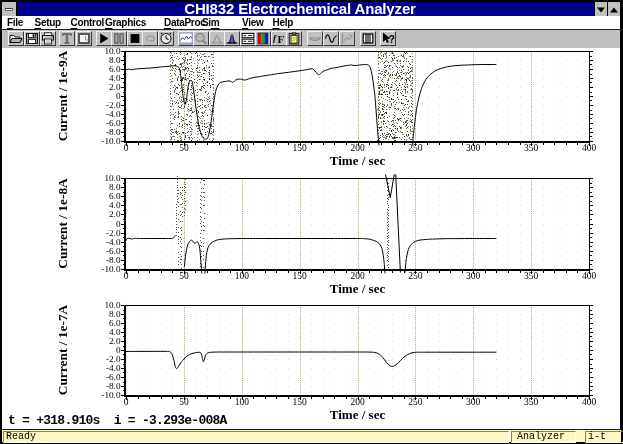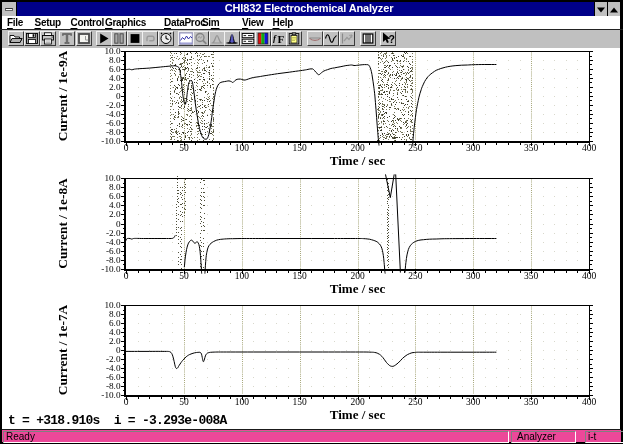--- a/index.html
+++ b/index.html
@@ -1,28 +1,28 @@
 <!DOCTYPE html>
 <html><head><meta charset="utf-8"><style>
 html,body{margin:0;padding:0;background:#c0c0c0;}
 #win{position:relative;width:623px;height:444px;background:#fff;font-family:"Liberation Sans",sans-serif;overflow:hidden;}
 .bd{position:absolute;background:#000;}
-#title{position:absolute;left:17px;top:2px;width:577px;height:14px;background:#000089;color:#fff;font-weight:bold;font-size:11px;letter-spacing:-0.15px;text-align:center;line-height:13px;text-indent:-11px;margin-left:9px;}
+#title{position:absolute;left:17px;top:2px;width:577px;height:14px;background:#000089;color:#fff;font-weight:bold;font-size:15px;letter-spacing:-0.15px;text-align:center;line-height:13px;text-indent:-11px;}
 #sysbtn{position:absolute;left:2px;top:2px;width:15px;height:14px;background:#c0c0c0;border-right:1px solid #000;box-sizing:border-box;}
 #sysbtn i{position:absolute;left:3px;top:6px;width:8px;height:3px;background:#fff;border:1px solid #666;border-top-color:#333;box-sizing:border-box;display:block;}
 .cap{position:absolute;top:2px;width:13px;height:14px;background:#c0c0c0;border-left:1px solid #000;box-sizing:border-box;}
 .cap svg{position:absolute;left:0px;top:3px;}
 #menubar{position:absolute;left:2px;top:16px;width:618px;height:13px;background:#fff;font-size:10px;letter-spacing:-0.3px;font-weight:bold;color:#000;line-height:13px;}
 #menubar u{text-decoration-thickness:1px;text-underline-offset:1.5px;}
 #menuline{position:absolute;left:0px;top:29px;width:623px;height:1px;background:#222;}
 #toolbar{position:absolute;left:2px;top:30px;width:618px;height:18px;background:#c0c0c0;}
 .tb{position:absolute;top:1px;width:16px;height:15px;background:#c0c0c0;border:1px solid;border-color:#f2f2f2 #3a3a3a #3a3a3a #f2f2f2;box-sizing:border-box;}
 .tb svg{position:absolute;left:0px;top:0px;}
 #readout{position:absolute;left:8px;top:413px;font-family:"Liberation Mono",monospace;font-weight:bold;font-size:13px;letter-spacing:-0.75px;color:#000;white-space:pre;}
-#statusbar{position:absolute;left:2px;top:429px;width:619px;height:12px;background:#ec4899;border-top:1px solid #1a1a1a;}
+#statusbar{position:absolute;left:2px;top:429px;width:619px;height:12px;background:#fef9c3;border-top:1px solid #1a1a1a;font-family:Liberation Mono, monospace;}
 .panel{position:absolute;top:1px;height:10px;border:1px solid;border-color:#808080 #fff #fff #808080;font-size:10px;line-height:9.5px;padding-left:2px;color:#000;box-sizing:content-box;}
 </style></head><body>
 <div id="win">
   <svg width="623" height="381" viewBox="0 48 623 381" style="position:absolute;left:0;top:48px">
 <rect x="0" y="48" width="623" height="381" fill="#ffffff"></rect>
 <clipPath id="c0">
         <rect x="125.5" y="39.0" width="464.0" height="114.0"></rect>
       </clipPath>
 <path d="M138 132h1v1h-1zM138 123h1v1h-1zM138 114h1v1h-1zM138 105h1v1h-1zM138 96h1v1h-1zM138 87h1v1h-1zM138 78h1v1h-1zM138 69h1v1h-1zM138 60h1v1h-1zM149 132h1v1h-1zM149 123h1v1h-1zM149 114h1v1h-1zM149 105h1v1h-1zM149 96h1v1h-1zM149 87h1v1h-1zM149 78h1v1h-1zM149 69h1v1h-1zM149 60h1v1h-1zM161 132h1v1h-1zM161 123h1v1h-1zM161 114h1v1h-1zM161 105h1v1h-1zM161 96h1v1h-1zM161 87h1v1h-1zM161 78h1v1h-1zM161 69h1v1h-1zM161 60h1v1h-1zM172 132h1v1h-1zM172 123h1v1h-1zM172 114h1v1h-1zM172 105h1v1h-1zM172 96h1v1h-1zM172 87h1v1h-1zM172 78h1v1h-1zM172 69h1v1h-1zM172 60h1v1h-1zM195 132h1v1h-1zM195 123h1v1h-1zM195 114h1v1h-1zM195 105h1v1h-1zM195 96h1v1h-1zM195 87h1v1h-1zM195 78h1v1h-1zM195 69h1v1h-1zM195 60h1v1h-1zM207 132h1v1h-1zM207 123h1v1h-1zM207 114h1v1h-1zM207 105h1v1h-1zM207 96h1v1h-1zM207 87h1v1h-1zM207 78h1v1h-1zM207 69h1v1h-1zM207 60h1v1h-1zM219 132h1v1h-1zM219 123h1v1h-1zM219 114h1v1h-1zM219 105h1v1h-1zM219 96h1v1h-1zM219 87h1v1h-1zM219 78h1v1h-1zM219 69h1v1h-1zM219 60h1v1h-1zM230 132h1v1h-1zM230 123h1v1h-1zM230 114h1v1h-1zM230 105h1v1h-1zM230 96h1v1h-1zM230 87h1v1h-1zM230 78h1v1h-1zM230 69h1v1h-1zM230 60h1v1h-1zM253 132h1v1h-1zM253 123h1v1h-1zM253 114h1v1h-1zM253 105h1v1h-1zM253 96h1v1h-1zM253 87h1v1h-1zM253 78h1v1h-1zM253 69h1v1h-1zM253 60h1v1h-1zM265 132h1v1h-1zM265 123h1v1h-1zM265 114h1v1h-1zM265 105h1v1h-1zM265 96h1v1h-1zM265 87h1v1h-1zM265 78h1v1h-1zM265 69h1v1h-1zM265 60h1v1h-1zM276 132h1v1h-1zM276 123h1v1h-1zM276 114h1v1h-1zM276 105h1v1h-1zM276 96h1v1h-1zM276 87h1v1h-1zM276 78h1v1h-1zM276 69h1v1h-1zM276 60h1v1h-1zM288 132h1v1h-1zM288 123h1v1h-1zM288 114h1v1h-1zM288 105h1v1h-1zM288 96h1v1h-1zM288 87h1v1h-1zM288 78h1v1h-1zM288 69h1v1h-1zM288 60h1v1h-1zM311 132h1v1h-1zM311 123h1v1h-1zM311 114h1v1h-1zM311 105h1v1h-1zM311 96h1v1h-1zM311 87h1v1h-1zM311 78h1v1h-1zM311 69h1v1h-1zM311 60h1v1h-1zM323 132h1v1h-1zM323 123h1v1h-1zM323 114h1v1h-1zM323 105h1v1h-1zM323 96h1v1h-1zM323 87h1v1h-1zM323 78h1v1h-1zM323 69h1v1h-1zM323 60h1v1h-1zM334 132h1v1h-1zM334 123h1v1h-1zM334 114h1v1h-1zM334 105h1v1h-1zM334 96h1v1h-1zM334 87h1v1h-1zM334 78h1v1h-1zM334 69h1v1h-1zM334 60h1v1h-1zM346 132h1v1h-1zM346 123h1v1h-1zM346 114h1v1h-1zM346 105h1v1h-1zM346 96h1v1h-1zM346 87h1v1h-1zM346 78h1v1h-1zM346 69h1v1h-1zM346 60h1v1h-1zM369 132h1v1h-1zM369 123h1v1h-1zM369 114h1v1h-1zM369 105h1v1h-1zM369 96h1v1h-1zM369 87h1v1h-1zM369 78h1v1h-1zM369 69h1v1h-1zM369 60h1v1h-1zM381 132h1v1h-1zM381 123h1v1h-1zM381 114h1v1h-1zM381 105h1v1h-1zM381 96h1v1h-1zM381 87h1v1h-1zM381 78h1v1h-1zM381 69h1v1h-1zM381 60h1v1h-1zM392 132h1v1h-1zM392 123h1v1h-1zM392 114h1v1h-1zM392 105h1v1h-1zM392 96h1v1h-1zM392 87h1v1h-1zM392 78h1v1h-1zM392 69h1v1h-1zM392 60h1v1h-1zM404 132h1v1h-1zM404 123h1v1h-1zM404 114h1v1h-1zM404 105h1v1h-1zM404 96h1v1h-1zM404 87h1v1h-1zM404 78h1v1h-1zM404 69h1v1h-1zM404 60h1v1h-1zM427 132h1v1h-1zM427 123h1v1h-1zM427 114h1v1h-1zM427 105h1v1h-1zM427 96h1v1h-1zM427 87h1v1h-1zM427 78h1v1h-1zM427 69h1v1h-1zM427 60h1v1h-1zM439 132h1v1h-1zM439 123h1v1h-1zM439 114h1v1h-1zM439 105h1v1h-1zM439 96h1v1h-1zM439 87h1v1h-1zM439 78h1v1h-1zM439 69h1v1h-1zM439 60h1v1h-1zM450 132h1v1h-1zM450 123h1v1h-1zM450 114h1v1h-1zM450 105h1v1h-1zM450 96h1v1h-1zM450 87h1v1h-1zM450 78h1v1h-1zM450 69h1v1h-1zM450 60h1v1h-1zM462 132h1v1h-1zM462 123h1v1h-1zM462 114h1v1h-1zM462 105h1v1h-1zM462 96h1v1h-1zM462 87h1v1h-1zM462 78h1v1h-1zM462 69h1v1h-1zM462 60h1v1h-1zM485 132h1v1h-1zM485 123h1v1h-1zM485 114h1v1h-1zM485 105h1v1h-1zM485 96h1v1h-1zM485 87h1v1h-1zM485 78h1v1h-1zM485 69h1v1h-1zM485 60h1v1h-1zM496 132h1v1h-1zM496 123h1v1h-1zM496 114h1v1h-1zM496 105h1v1h-1zM496 96h1v1h-1zM496 87h1v1h-1zM496 78h1v1h-1zM496 69h1v1h-1zM496 60h1v1h-1zM508 132h1v1h-1zM508 123h1v1h-1zM508 114h1v1h-1zM508 105h1v1h-1zM508 96h1v1h-1zM508 87h1v1h-1zM508 78h1v1h-1zM508 69h1v1h-1zM508 60h1v1h-1zM520 132h1v1h-1zM520 123h1v1h-1zM520 114h1v1h-1zM520 105h1v1h-1zM520 96h1v1h-1zM520 87h1v1h-1zM520 78h1v1h-1zM520 69h1v1h-1zM520 60h1v1h-1zM543 132h1v1h-1zM543 123h1v1h-1zM543 114h1v1h-1zM543 105h1v1h-1zM543 96h1v1h-1zM543 87h1v1h-1zM543 78h1v1h-1zM543 69h1v1h-1zM543 60h1v1h-1zM554 132h1v1h-1zM554 123h1v1h-1zM554 114h1v1h-1zM554 105h1v1h-1zM554 96h1v1h-1zM554 87h1v1h-1zM554 78h1v1h-1zM554 69h1v1h-1zM554 60h1v1h-1zM566 132h1v1h-1zM566 123h1v1h-1zM566 114h1v1h-1zM566 105h1v1h-1zM566 96h1v1h-1zM566 87h1v1h-1zM566 78h1v1h-1zM566 69h1v1h-1zM566 60h1v1h-1zM577 132h1v1h-1zM577 123h1v1h-1zM577 114h1v1h-1zM577 105h1v1h-1zM577 96h1v1h-1zM577 87h1v1h-1zM577 78h1v1h-1zM577 69h1v1h-1zM577 60h1v1h-1z" fill="#d8d8cc"></path>
 <path d="M184 52.5h1v1h-1zM184 54.6h1v1h-1zM184 56.7h1v1h-1zM184 58.8h1v1h-1zM184 60.9h1v1h-1zM184 63.0h1v1h-1zM184 65.1h1v1h-1zM184 67.2h1v1h-1zM184 69.3h1v1h-1zM184 71.4h1v1h-1zM184 73.5h1v1h-1zM184 75.6h1v1h-1zM184 77.7h1v1h-1zM184 79.8h1v1h-1zM184 81.9h1v1h-1zM184 84.0h1v1h-1zM184 86.1h1v1h-1zM184 88.2h1v1h-1zM184 90.3h1v1h-1zM184 92.4h1v1h-1zM184 94.5h1v1h-1zM184 96.6h1v1h-1zM184 98.7h1v1h-1zM184 100.8h1v1h-1zM184 102.9h1v1h-1zM184 105.0h1v1h-1zM184 107.1h1v1h-1zM184 109.2h1v1h-1zM184 111.3h1v1h-1zM184 113.4h1v1h-1zM184 115.5h1v1h-1zM184 117.6h1v1h-1zM184 119.7h1v1h-1zM184 121.8h1v1h-1zM184 123.9h1v1h-1zM184 126.0h1v1h-1zM184 128.1h1v1h-1zM184 130.2h1v1h-1zM184 132.3h1v1h-1zM184 134.4h1v1h-1zM184 136.5h1v1h-1zM184 138.6h1v1h-1z" fill="#a8a87c"></path>

